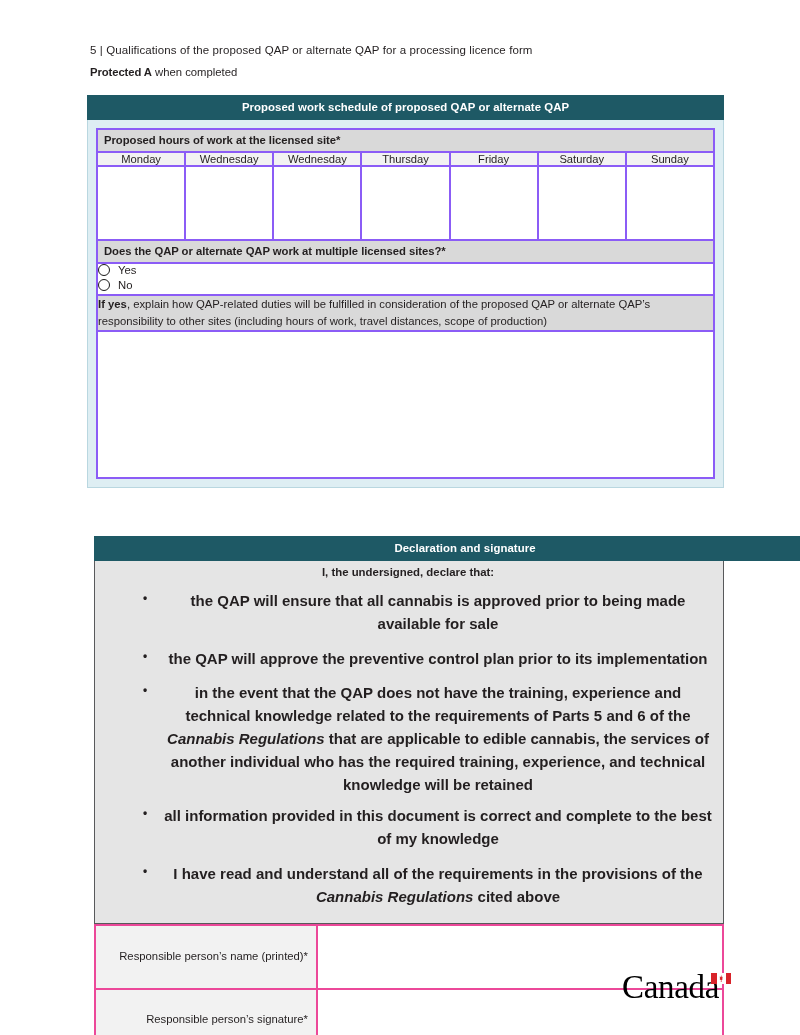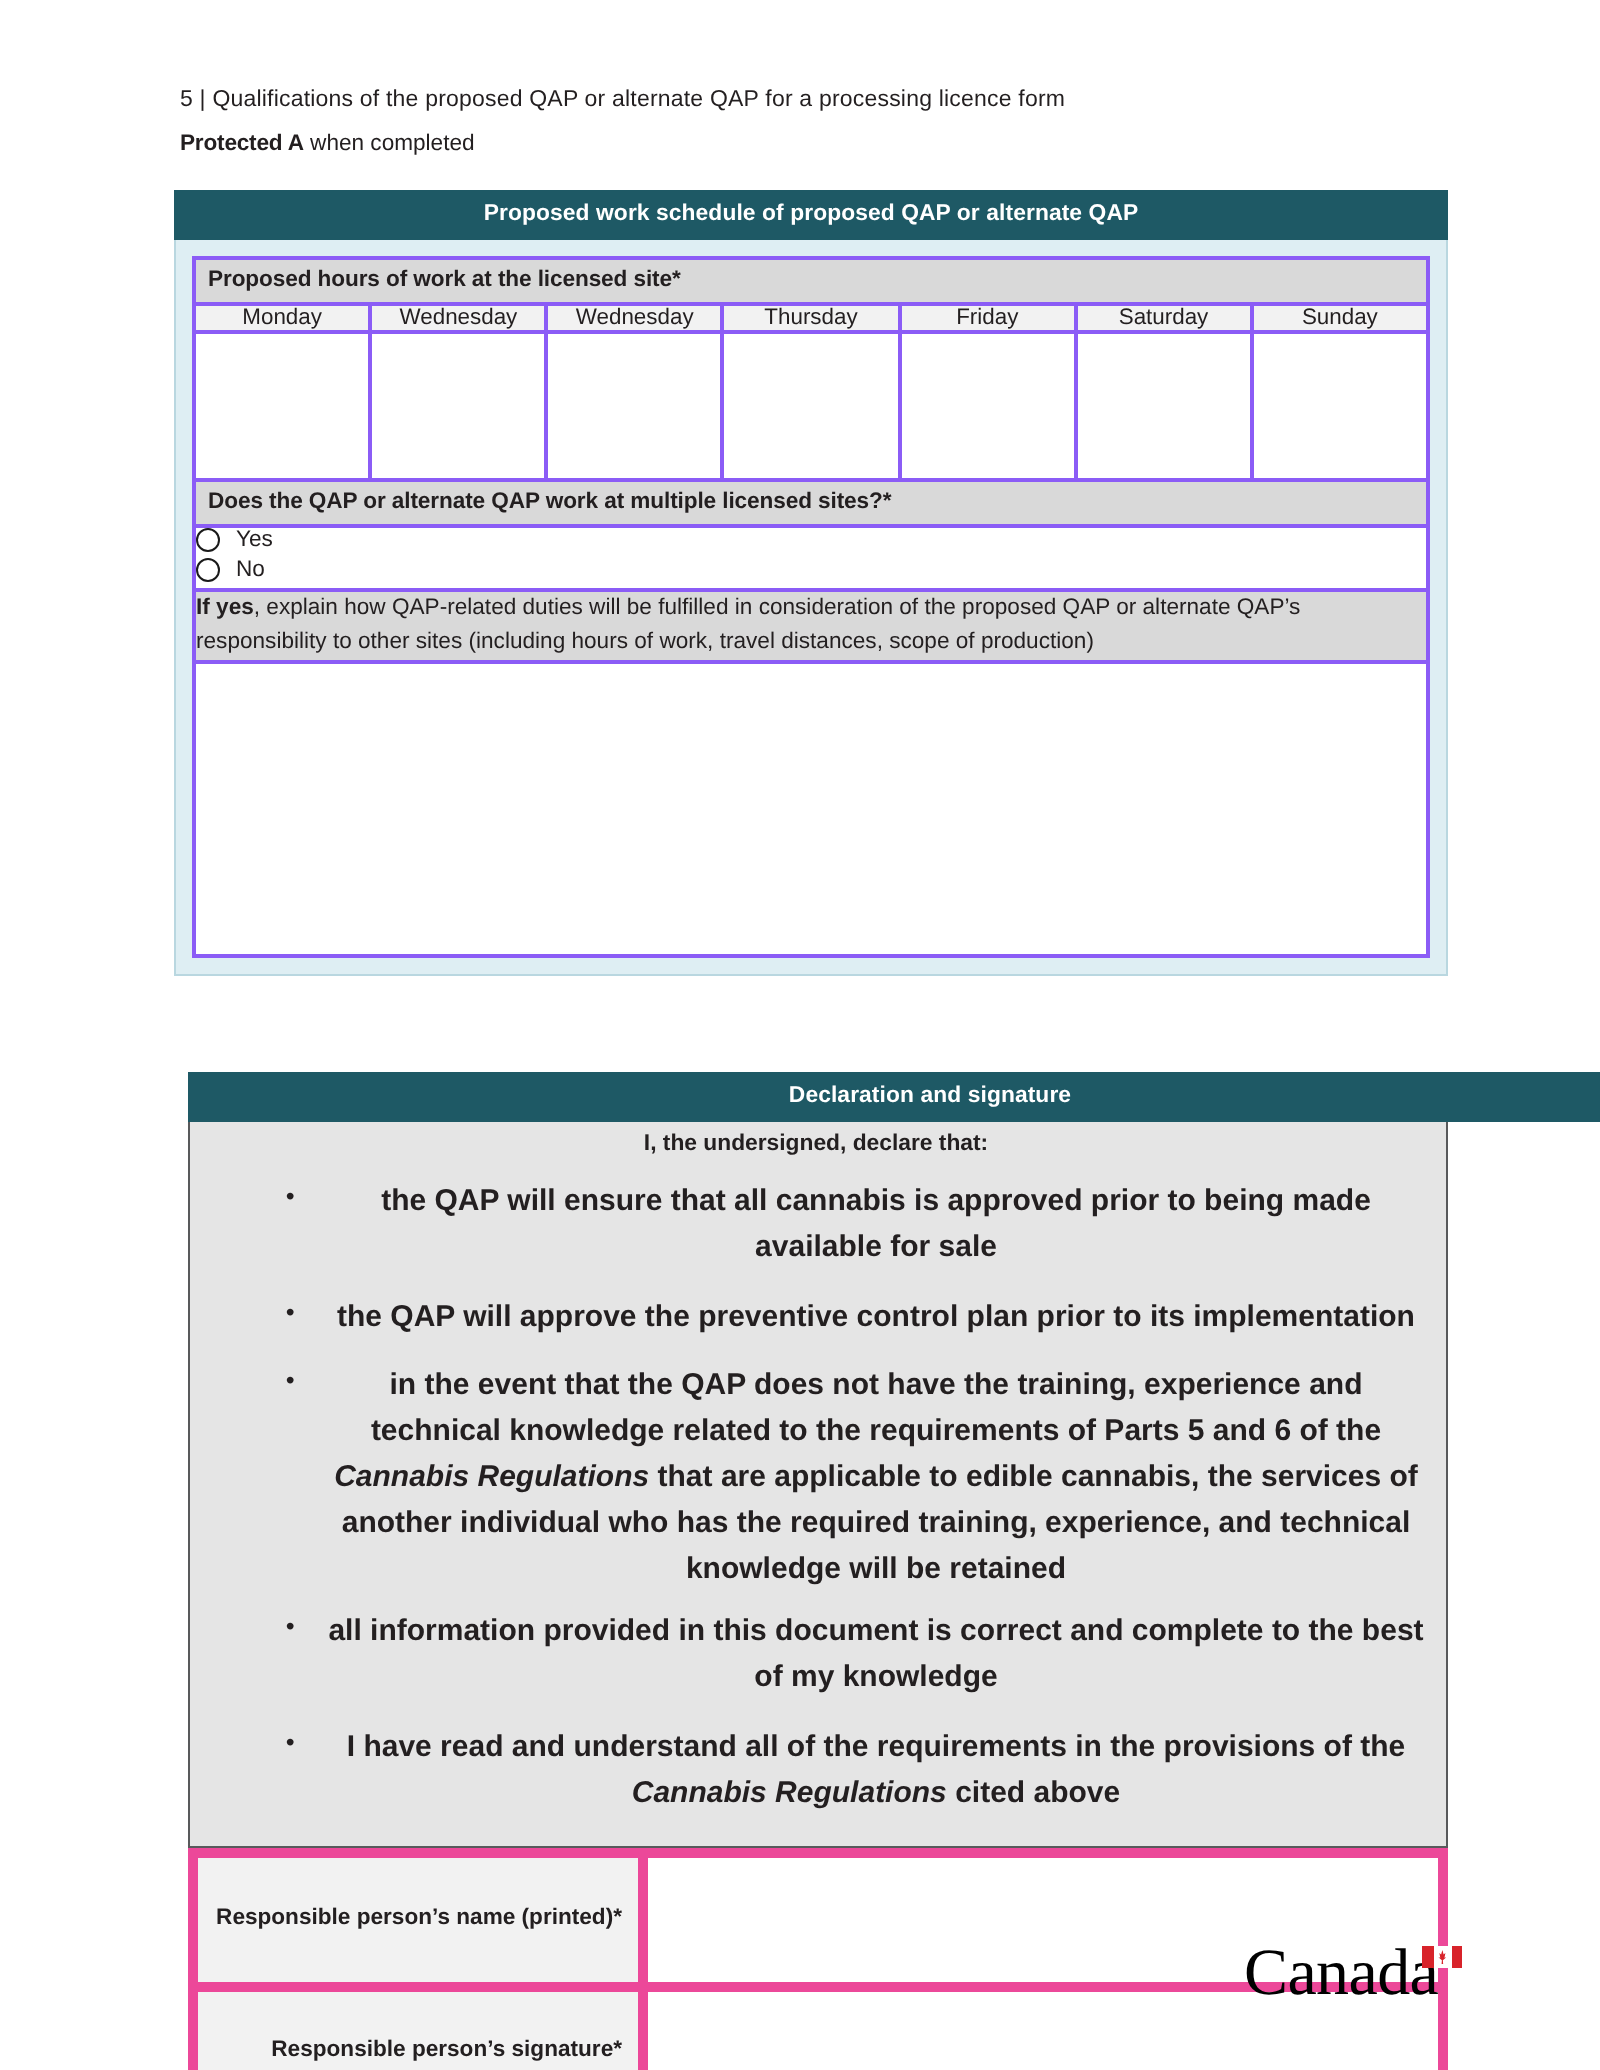--- a/index.html
+++ b/index.html
@@ -175,23 +175,22 @@
   ul.decl-list li.gap { margin-top: 9px; }
   .decl-list i { font-style: italic; }
 
   .sigtbl {
     border-collapse: collapse;
     table-layout: fixed;
     width: 630px;
     background: #ffffff;
   }
   .sigtbl td {
-    border: 5px solid #ec4899;
+    border: 2px solid #ec4899;
     padding: 0;
-    font-weight: bold;
   }
   .sigtbl td.lab {
     width: 206px;
     background: #f2f2f2;
     text-align: right;
     font-size: 11.3px;
     line-height: 1.5;
     padding: 8px 8px 8px 6px;
     vertical-align: middle;
   }

